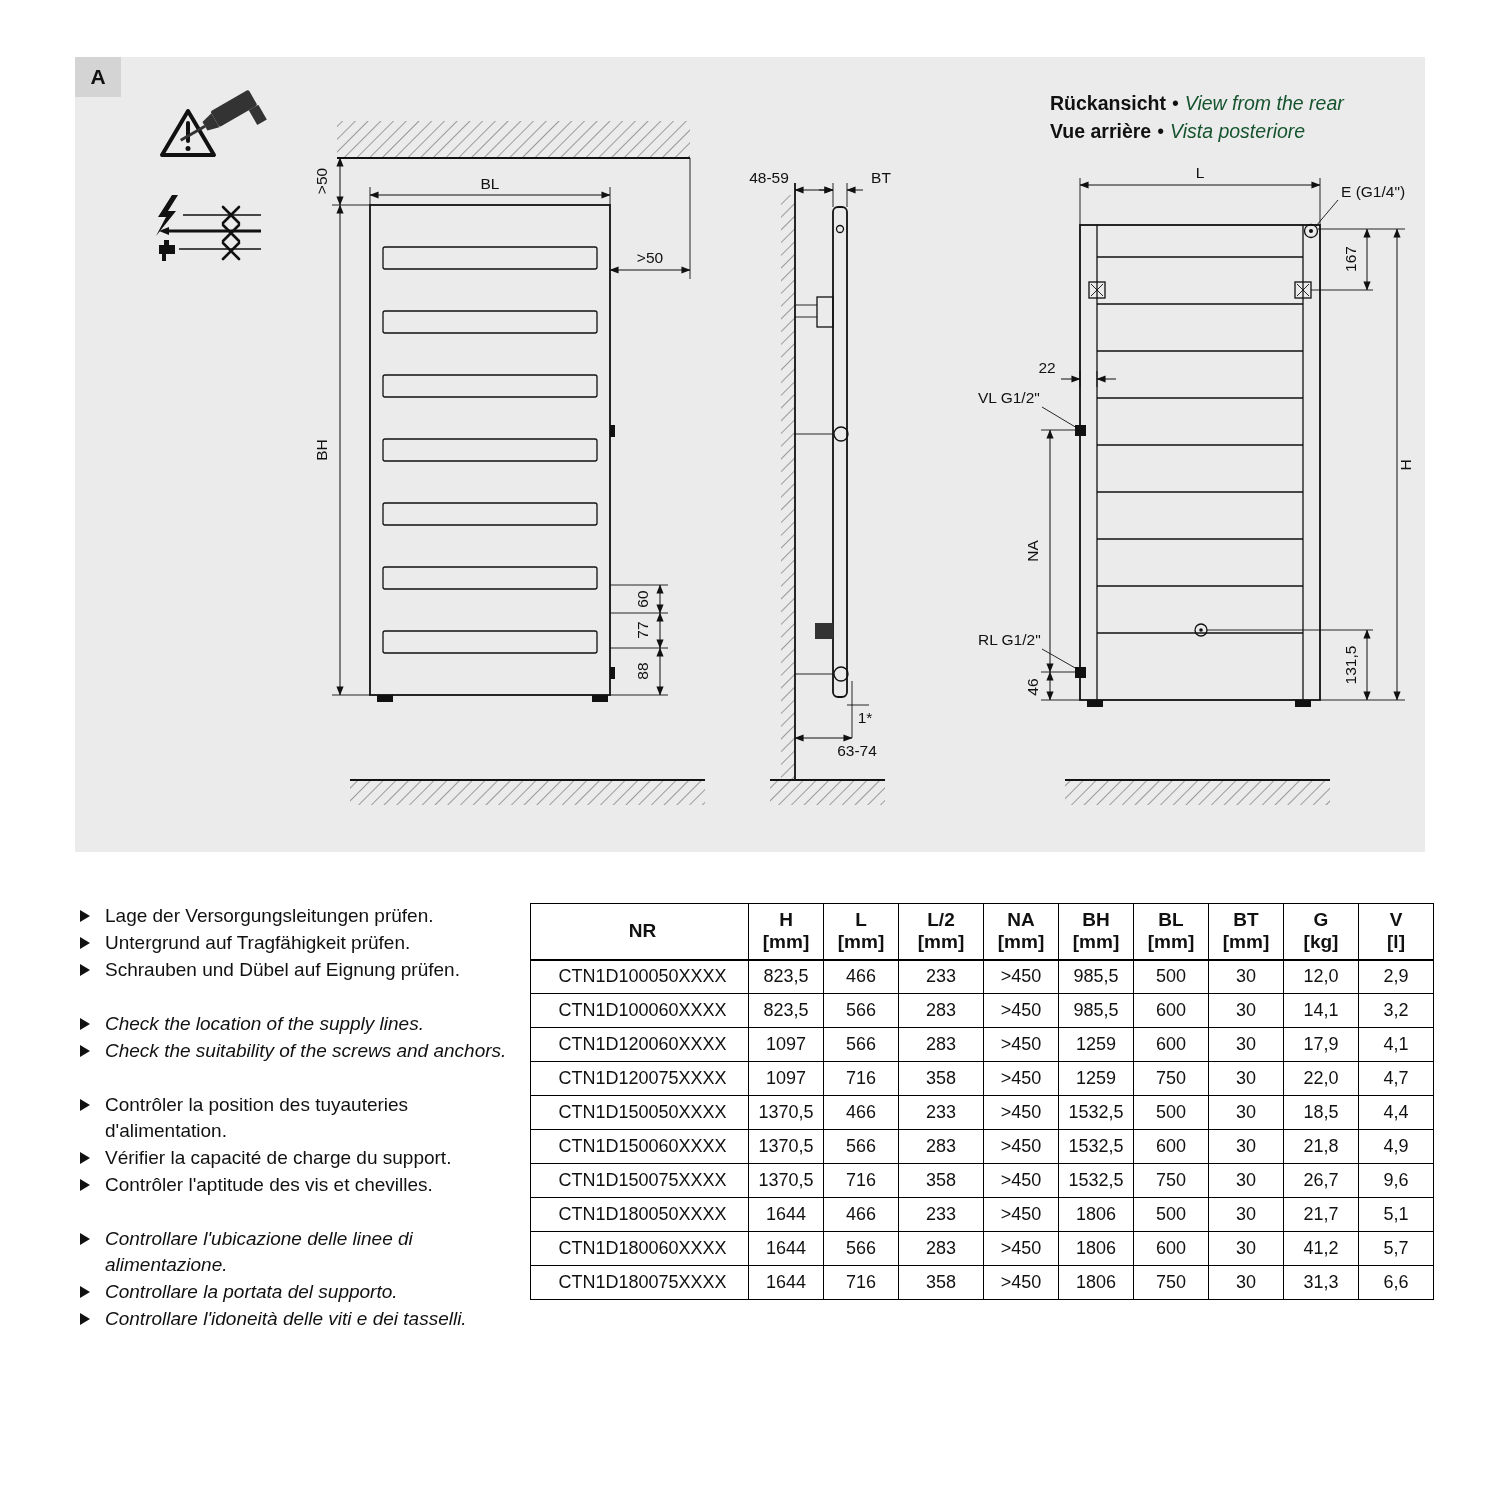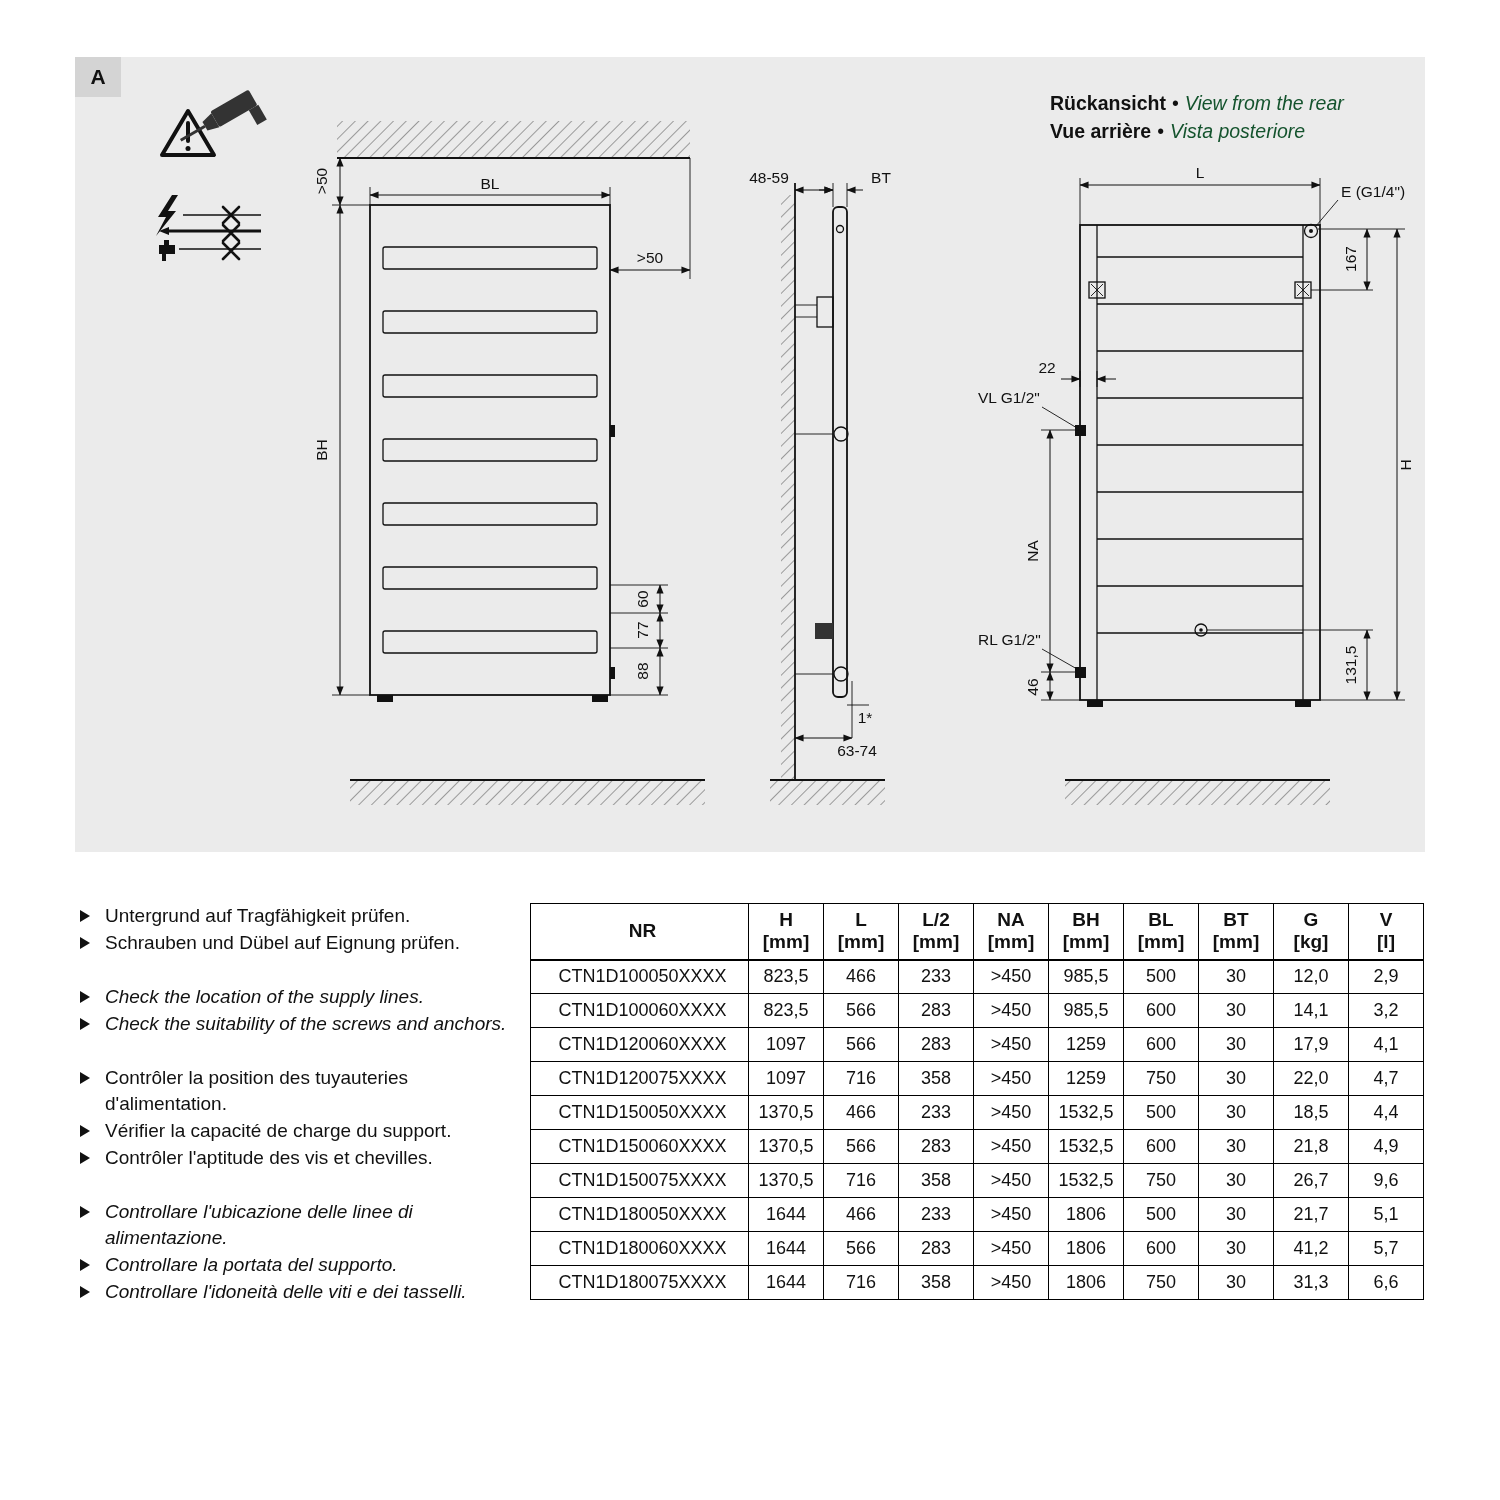--- a/index.html
+++ b/index.html
@@ -268,20 +268,24 @@
     <div>
       <span class="primary">Vue arrière</span><span class="sep">•</span><span class="secondary">Vista posteriore</span>
     </div>
   </div>
 </div>
 
 <div class="notes">
     <div class="note-group">
       <div class="note-item">
         <span class="bullet"></span>
+        <span class="note-text">Lage der Versorgungsleitungen prüfen.</span>
+      </div>
+      <div class="note-item">
+        <span class="bullet"></span>
         <span class="note-text">Untergrund auf Tragfähigkeit prüfen.</span>
       </div>
       <div class="note-item">
         <span class="bullet"></span>
         <span class="note-text">Schrauben und Dübel auf Eignung prüfen.</span>
       </div>
     </div>
     <div class="note-group italic">
       <div class="note-item">
         <span class="bullet"></span>
@@ -329,21 +333,21 @@
           <div>NR</div>
         </th>
         <th style="width: 75px;">
           <div>H</div>
           <div>[mm]</div>
         </th>
         <th style="width: 75px;">
           <div>L</div>
           <div>[mm]</div>
         </th>
-        <th style="width: 75px;">
+        <th style="width: 85px;">
           <div>L/2</div>
           <div>[mm]</div>
         </th>
         <th style="width: 75px;">
           <div>NA</div>
           <div>[mm]</div>
         </th>
         <th style="width: 75px;">
           <div>BH</div>
           <div>[mm]</div>

